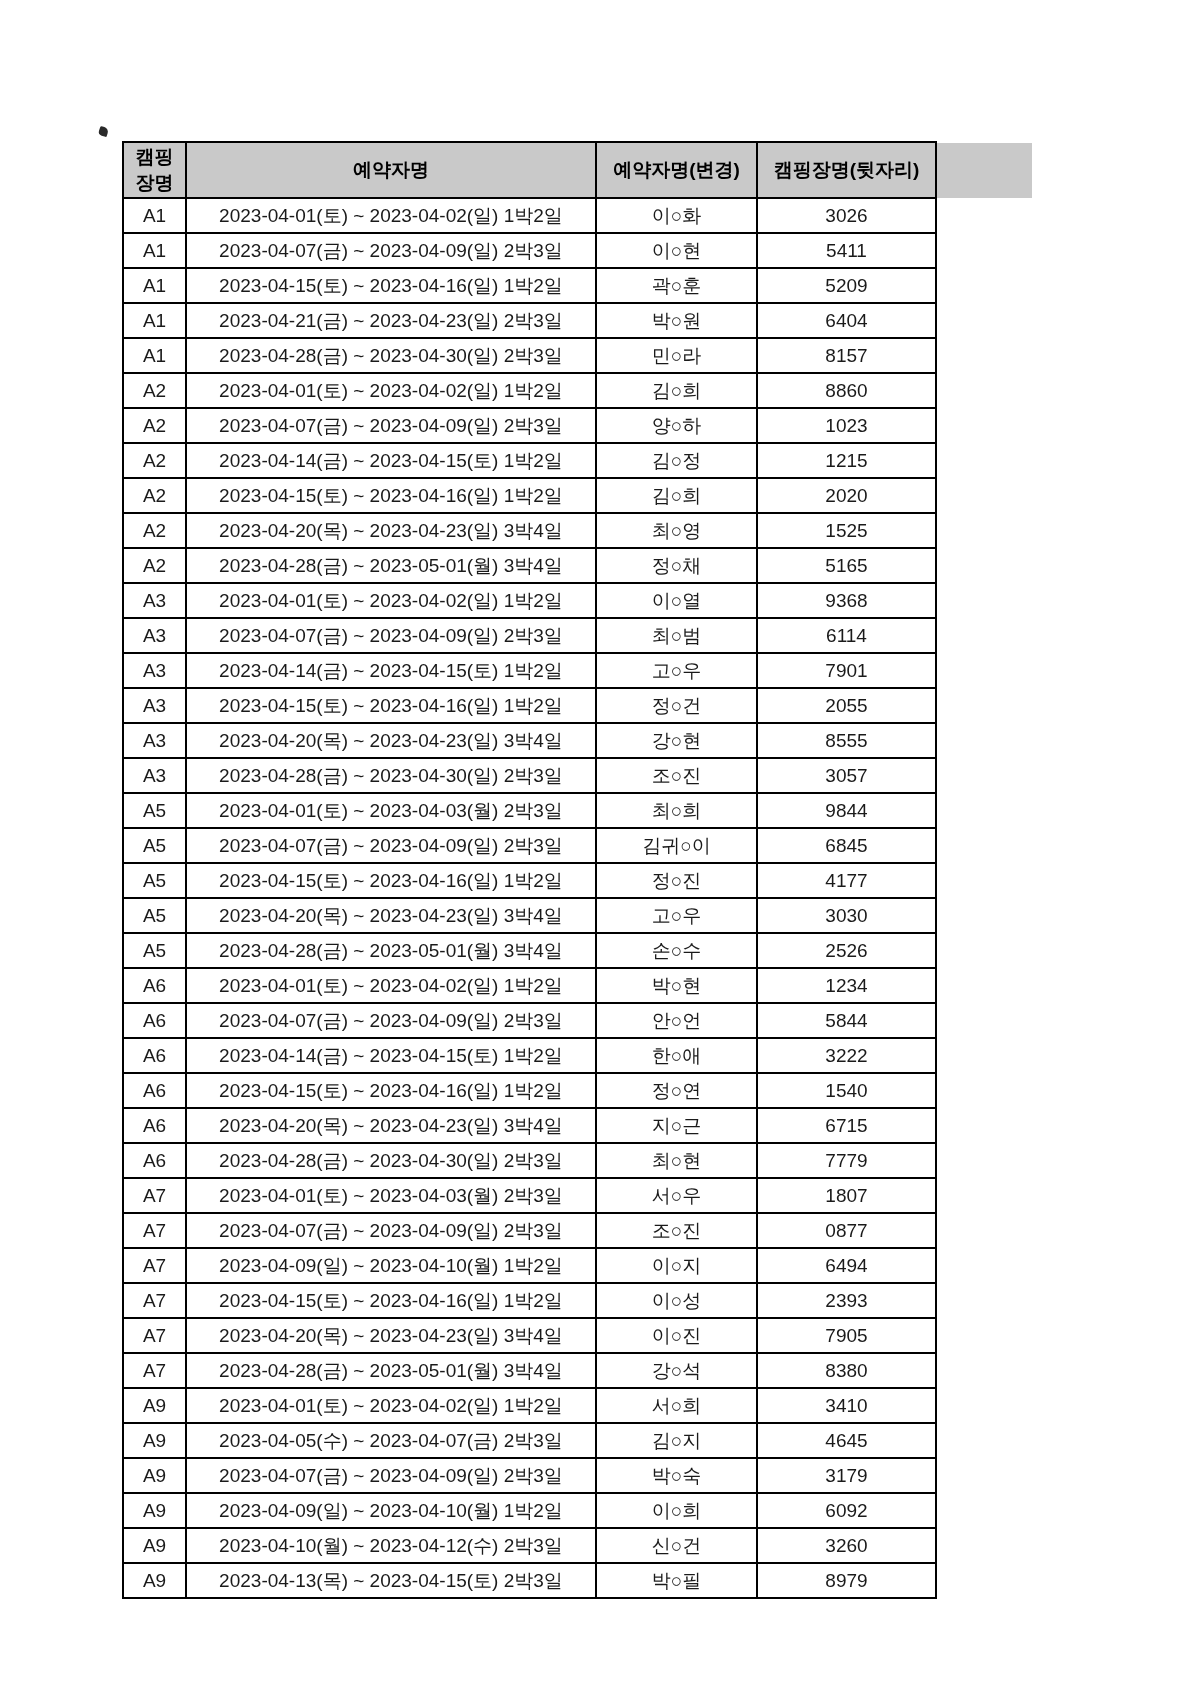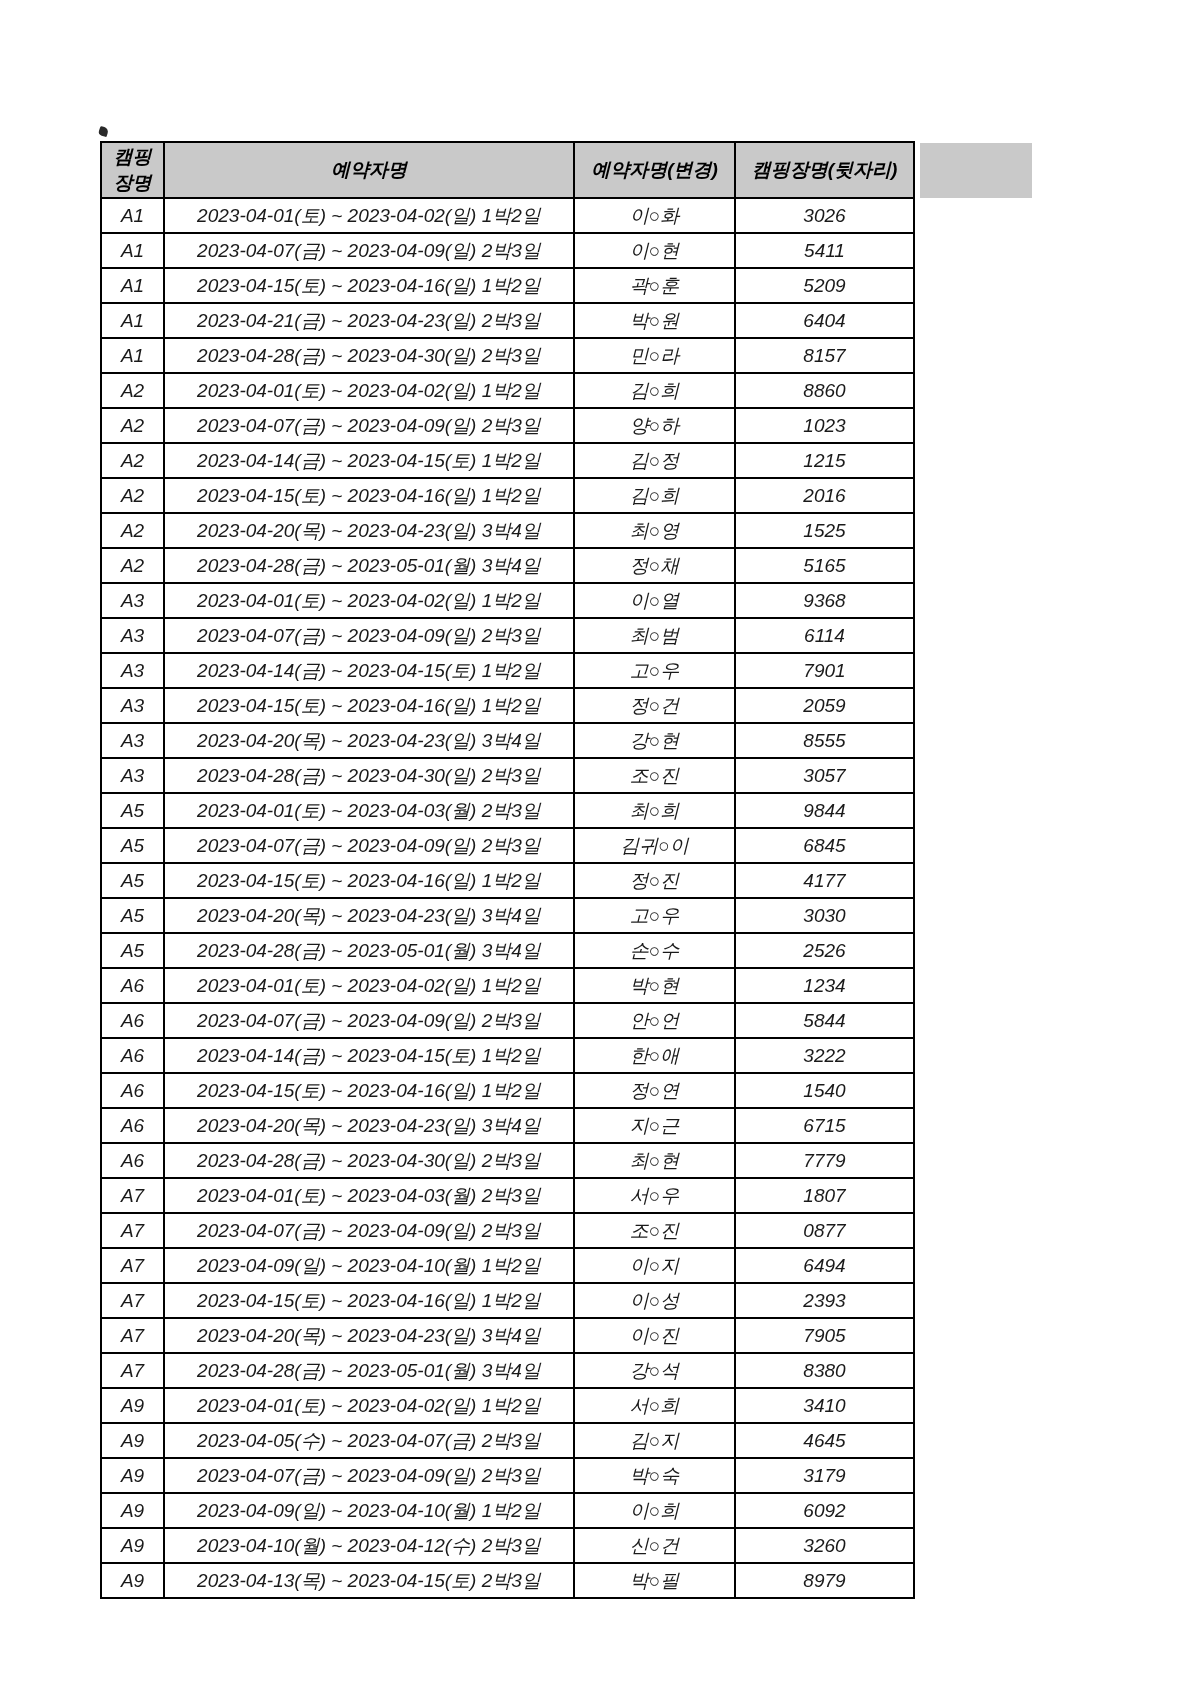--- a/index.html
+++ b/index.html
@@ -27,26 +27,25 @@
   .header-extension {
     position: absolute;
     left: 920px;
     top: 143px;
     width: 112px;
     height: 55px;
     background: #c9c9c9;
   }
   table.res-table {
     position: absolute;
-    left: 100px;
+    left: 122px;
     top: 141px;
     border-collapse: collapse;
     table-layout: fixed;
     width: 813px;
-    font-style: italic;
   }
   table.res-table col.c-site   { width: 63px;  }
   table.res-table col.c-period { width: 410px; }
   table.res-table col.c-name   { width: 161px; }
   table.res-table col.c-phone  { width: 179px; }
   table.res-table th,
   table.res-table td {
     border: 2px solid #000000;
     text-align: center;
     vertical-align: middle;
@@ -146,21 +145,21 @@
       <tr>
     <td>A2</td>
     <td>2023-04-14(금) ~ 2023-04-15(토) 1박2일</td>
     <td>김○정</td>
     <td>1215</td>
   </tr>
       <tr>
     <td>A2</td>
     <td>2023-04-15(토) ~ 2023-04-16(일) 1박2일</td>
     <td>김○희</td>
-    <td>2016</td>
+    <td>2020</td>
   </tr>
       <tr>
     <td>A2</td>
     <td>2023-04-20(목) ~ 2023-04-23(일) 3박4일</td>
     <td>최○영</td>
     <td>1525</td>
   </tr>
       <tr>
     <td>A2</td>
     <td>2023-04-28(금) ~ 2023-05-01(월) 3박4일</td>
@@ -182,21 +181,21 @@
       <tr>
     <td>A3</td>
     <td>2023-04-14(금) ~ 2023-04-15(토) 1박2일</td>
     <td>고○우</td>
     <td>7901</td>
   </tr>
       <tr>
     <td>A3</td>
     <td>2023-04-15(토) ~ 2023-04-16(일) 1박2일</td>
     <td>정○건</td>
-    <td>2059</td>
+    <td>2055</td>
   </tr>
       <tr>
     <td>A3</td>
     <td>2023-04-20(목) ~ 2023-04-23(일) 3박4일</td>
     <td>강○현</td>
     <td>8555</td>
   </tr>
       <tr>
     <td>A3</td>
     <td>2023-04-28(금) ~ 2023-04-30(일) 2박3일</td>

